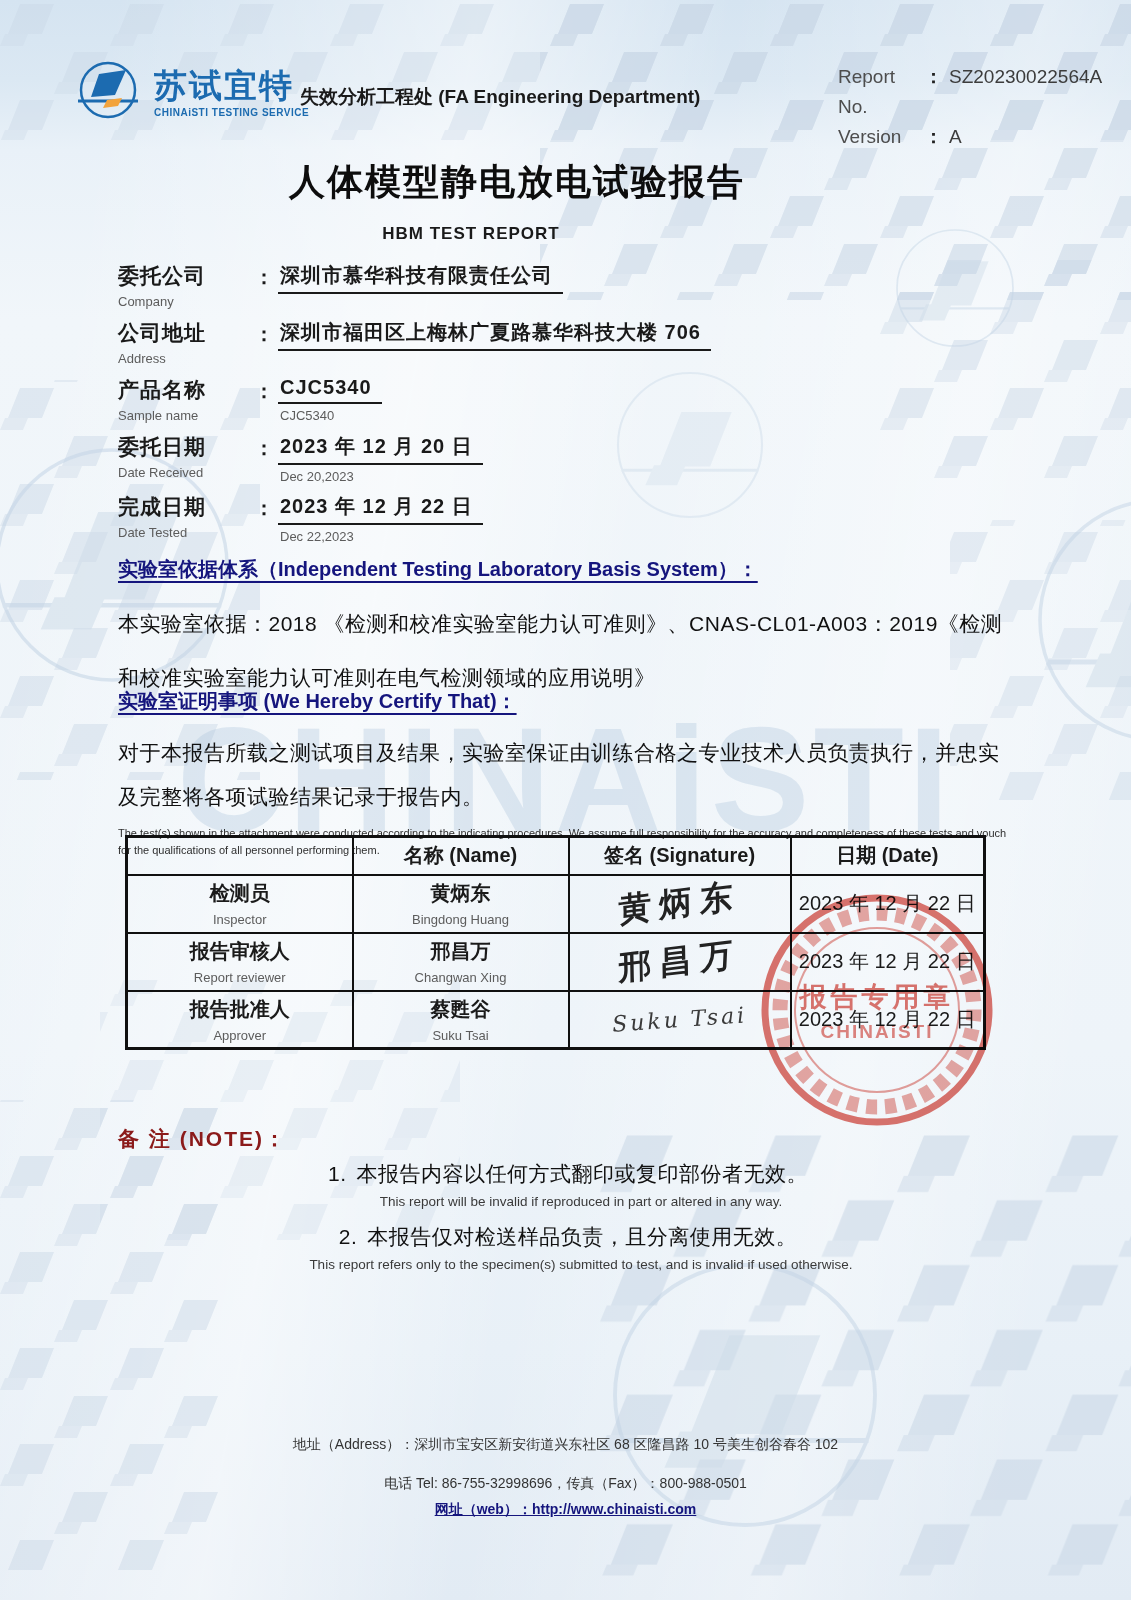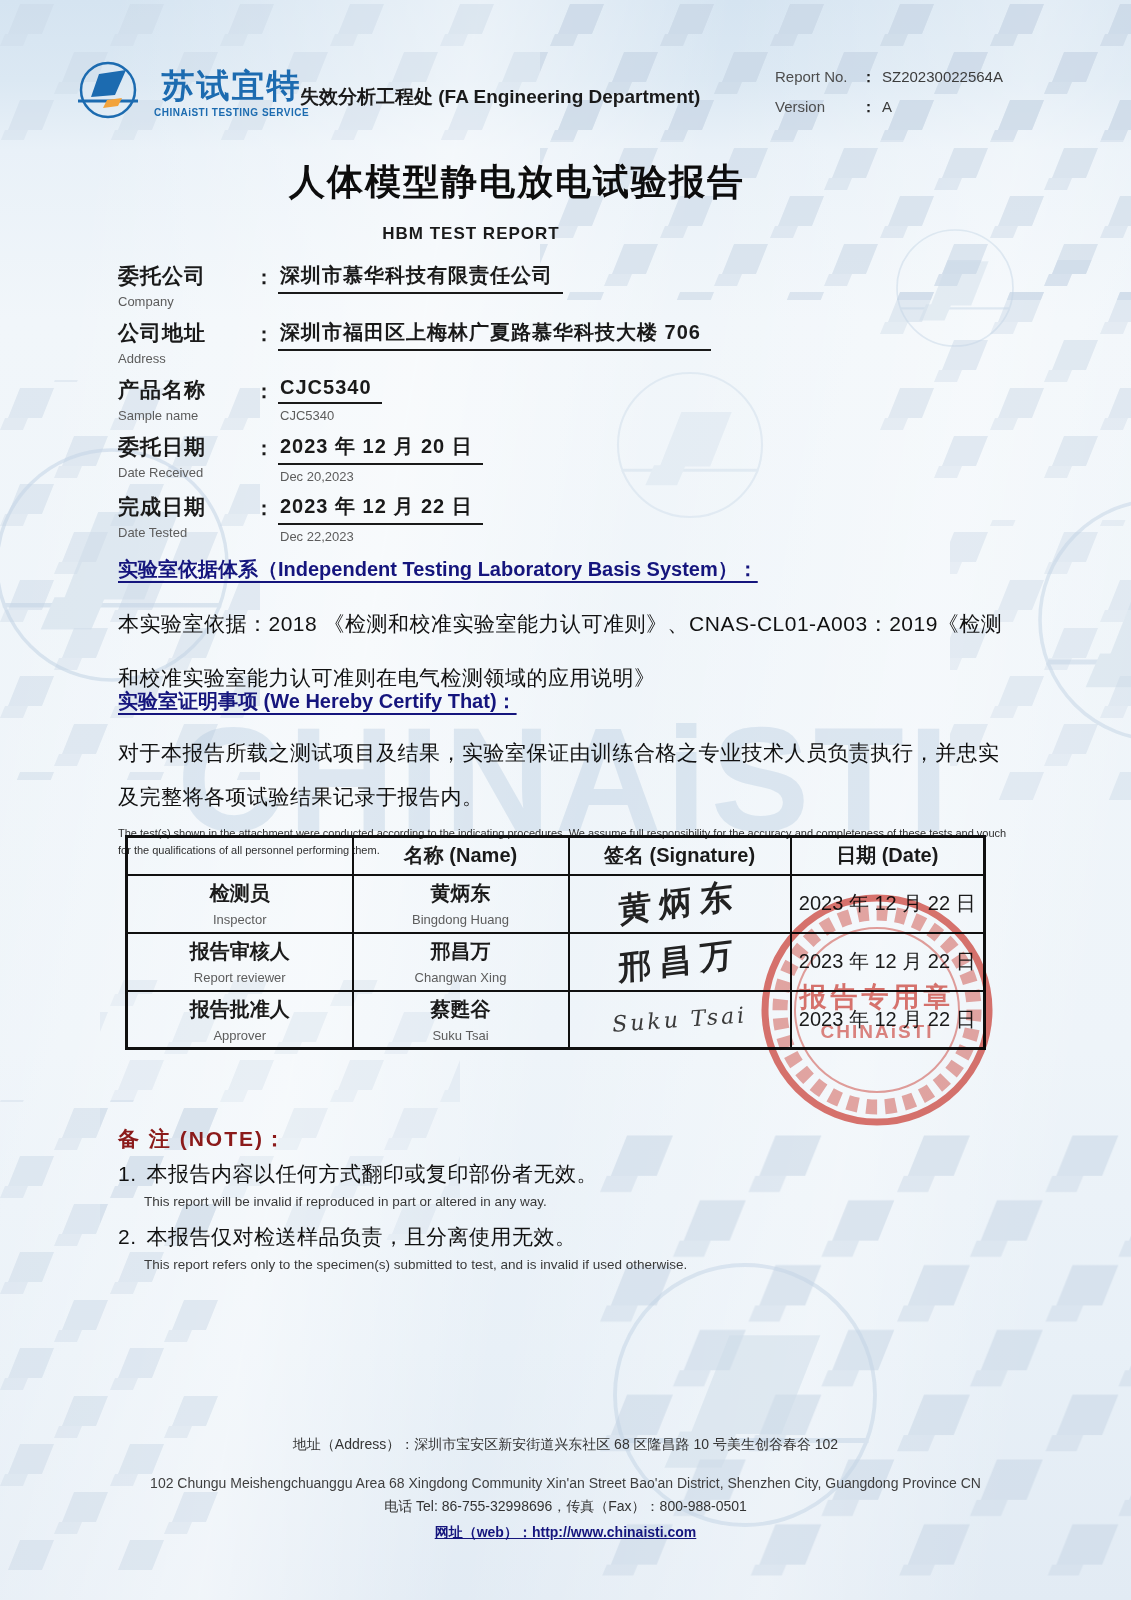--- a/index.html
+++ b/index.html
@@ -9,25 +9,25 @@
     position:relative; width:1131px; height:1600px; overflow:hidden;
     background:linear-gradient(180deg,#d5e4f1 0px,#dbe8f3 80px,#e9f1f8 150px,#f1f6fa 320px,#eef4f9 1050px,#e8f0f7 1350px,#e2ebf4 1600px);
   }
   .sheen { position:absolute; inset:0; pointer-events:none;
     background:linear-gradient(100deg, rgba(255,255,255,0) 8%, rgba(255,255,255,.5) 34%, rgba(255,255,255,0) 52%, rgba(255,255,255,.35) 74%, rgba(255,255,255,0) 90%); }
   svg.bg { position:absolute; left:0; top:0; pointer-events:none; }
   .wm-text { position:absolute; left:30px; top:695px; width:1070px; text-align:center;
     font-size:148px; font-weight:bold; letter-spacing:4px; color:rgba(170,195,220,.33); pointer-events:none; }
 
   
-  .logo-wrap { position:absolute; left:72px; top:56px; display:flex; align-items:center; gap:10px;text-align:center; }
+  .logo-wrap { position:absolute; left:72px; top:56px; display:flex; align-items:center; gap:10px; }
   .logo-text-zh { font-size:33px; font-weight:bold; color:#1c6bb0; letter-spacing:2px; line-height:1; }
   .logo-text-en { font-size:10px; font-weight:bold; color:#1c6bb0; letter-spacing:.5px; margin-top:5px; }
   .dept { position:absolute; left:300px; top:84px; font-size:19px; font-weight:bold; }
-  .meta { position:absolute; left:775px; top:62px; font-size:15px; color:#4d4d4d; line-height:30px; }
+  .meta { position:absolute; left:838px; top:62px; font-size:19px; color:#4d4d4d; line-height:30px; }
   .meta .row { display:flex; }
   .meta .lbl { width:84px; }
   .meta .col { font-weight:bold; color:#222; padding:0 6px 0 2px; }
   .meta .val { color:#3c3c3c; }
 
   .doc-title { position:absolute; left:0; top:158px; width:1034px; text-align:center;
     font-size:36px; font-weight:bold; color:#0d0d0d; letter-spacing:2px; }
   .doc-subtitle { position:absolute; left:0; top:224px; width:942px; text-align:center;
     font-size:17px; font-weight:bold; letter-spacing:1px; }
 
@@ -63,21 +63,21 @@
     transform:rotate(-7deg) skewX(-6deg); letter-spacing:8px; font-weight:600; }
   .sig-en { display:inline-block; font-family:"DejaVu Serif", serif; font-style:italic;
     font-size:22px; color:#3a3a3a; transform:rotate(-4deg); letter-spacing:3px; }
 
   .stamp { position:absolute; left:757px; top:890px; mix-blend-mode:multiply; pointer-events:none; }
 
   
   .note-h { position:absolute; left:118px; top:1125px; font-size:21px; font-weight:bold;
     color:#8b1a1a; letter-spacing:2px; }
   .note-list { position:absolute; left:118px; top:1160px; width:900px; }
-  .note-item { margin-bottom:14px; }
+  .note-item { margin-bottom:14px;text-align:center; }
   .note-zh { font-size:21px; letter-spacing:.5px; color:#111; }
   .note-zh .num { margin-right:10px; }
   .note-en { font-size:13.5px; color:#3a3a3a; margin:6px 0 0 26px; }
 
   
   .footer { position:absolute; left:0; top:1436px; width:1131px; text-align:center; }
   .footer .f-zh { font-size:14px; color:#333; margin-bottom:21px; }
   .footer .f-en { font-size:14px; color:#3f3f3f; margin-bottom:7px; }
   .footer .f-tel { font-size:14px; color:#333; margin-bottom:7px; }
   .footer .f-web a, .footer .f-web span { font-size:14px; font-weight:bold; color:#15157d;
@@ -275,18 +275,17 @@
       <div class="note-en">This report will be invalid if reproduced in part or altered in any way.</div>
     </div>
     <div class="note-item">
       <div class="note-zh"><span class="num">2.</span><span>本报告仅对检送样品负责，且分离使用无效。</span></div>
       <div class="note-en">This report refers only to the specimen(s) submitted to test, and is invalid if used otherwise.</div>
     </div>
   </div>
 
   <div class="footer">
     <div class="f-zh">地址（Address）：深圳市宝安区新安街道兴东社区 68 区隆昌路 10 号美生创谷春谷 102</div>
-    <div class="f-en">102 Chungu Meishengchuanggu Area 68 Xingdong Community Xin'an Street Bao'an District, Shenzhen City, Guangdong Province CN</div>
     <div class="f-tel">电话 Tel: 86-755-32998696，传真（Fax）：800-988-0501</div>
     <div class="f-web"><span>网址（web）：http://www.chinaisti.com</span></div>
   </div>
 
 </div>
 
 </body></html>

